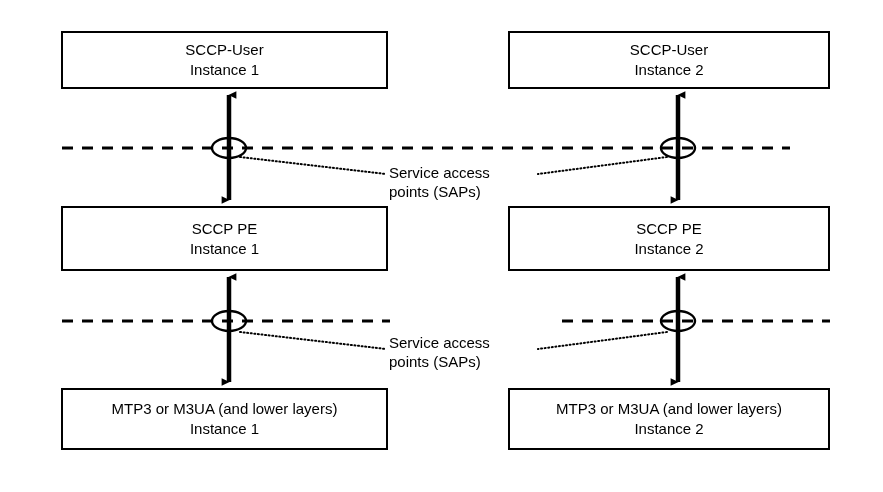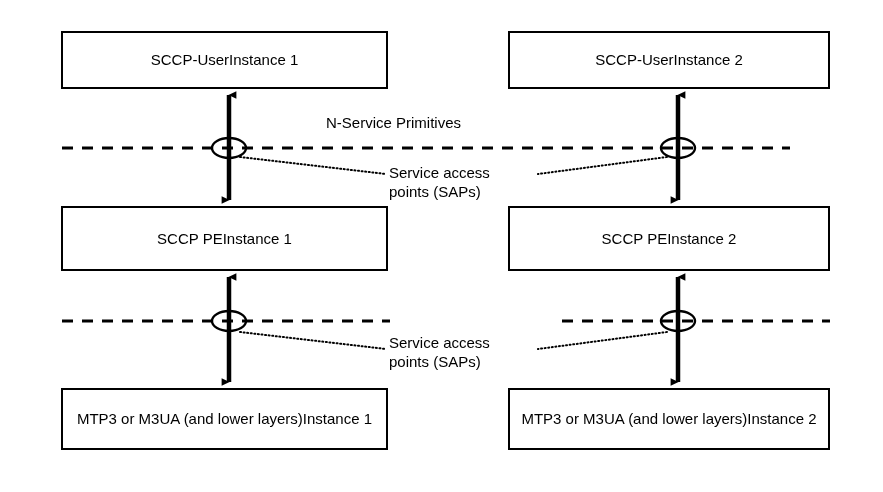--- a/index.html
+++ b/index.html
@@ -18,21 +18,21 @@
     height: 492px;
     background: #ffffff;
     overflow: hidden;
   }
   .layer-box {
     position: absolute;
     box-sizing: border-box;
     border: 2px solid #000000;
     background: #ffffff;
     display: flex;
-    flex-direction: row;
+    flex-direction: column;
     align-items: center;
     justify-content: center;
     text-align: center;
     font-size: 15px;
     line-height: 20px;
     z-index: 4;
   }
   .layer-box .box-line {
     display: block;
     white-space: nowrap;
@@ -121,21 +121,20 @@
   <div class="layer-box" style="left:61px; top:388px; width:327px; height:62px;">
     <span class="box-line">MTP3 or M3UA (and lower layers)</span>
     <span class="box-line">Instance 1</span>
   </div>
 
   <div class="layer-box" style="left:508px; top:388px; width:322px; height:62px;">
     <span class="box-line">MTP3 or M3UA (and lower layers)</span>
     <span class="box-line">Instance 2</span>
   </div>
 
-  <div class="diagram-label" style="left:326px; top:113px;">N-Service Primitives</div>
 
 
   <div class="diagram-label" style="left:389px; top:163px;">Service access</div>
   <div class="diagram-label" style="left:389px; top:182px;">points (SAPs)</div>
 
   <div class="diagram-label" style="left:389px; top:333px;">Service access</div>
   <div class="diagram-label" style="left:389px; top:352px;">points (SAPs)</div>
 
 </div>
 

